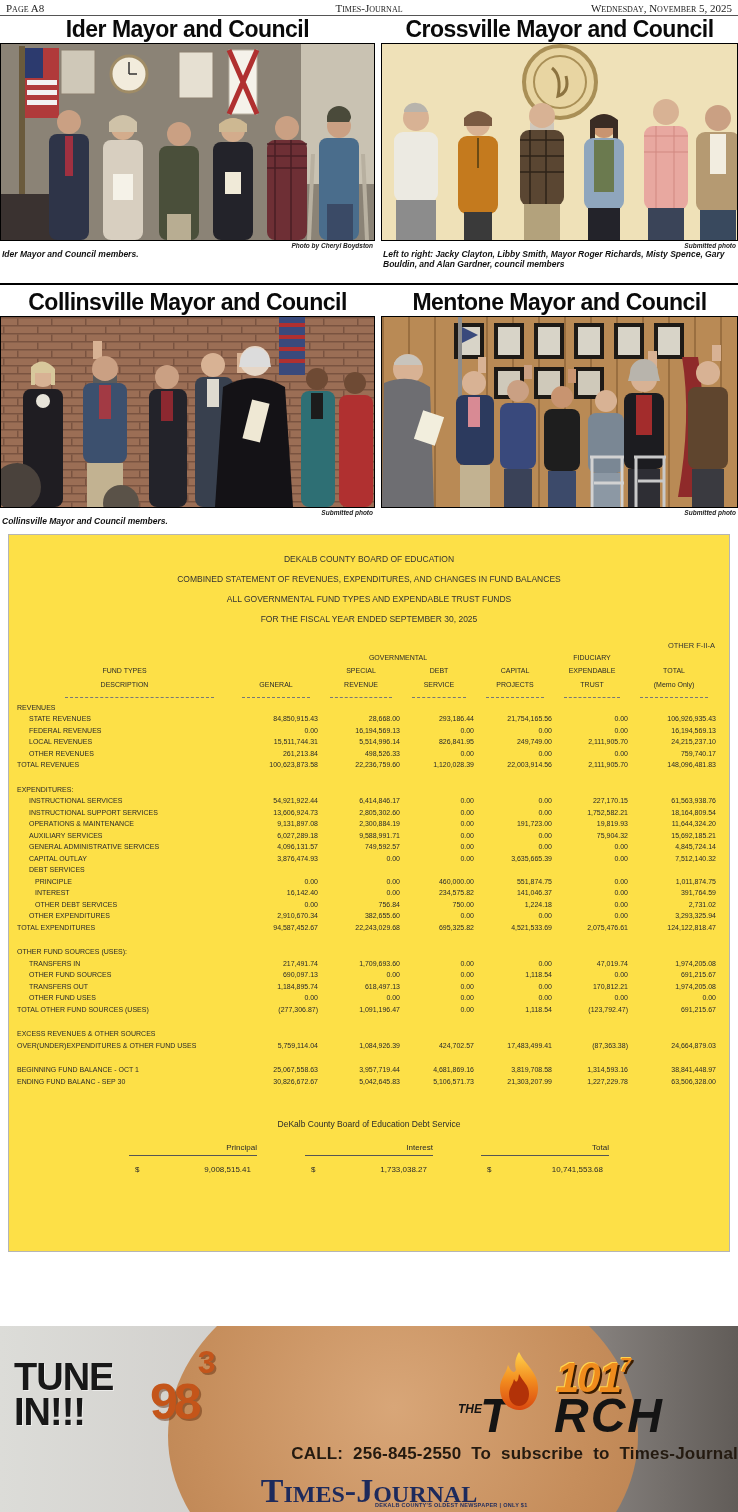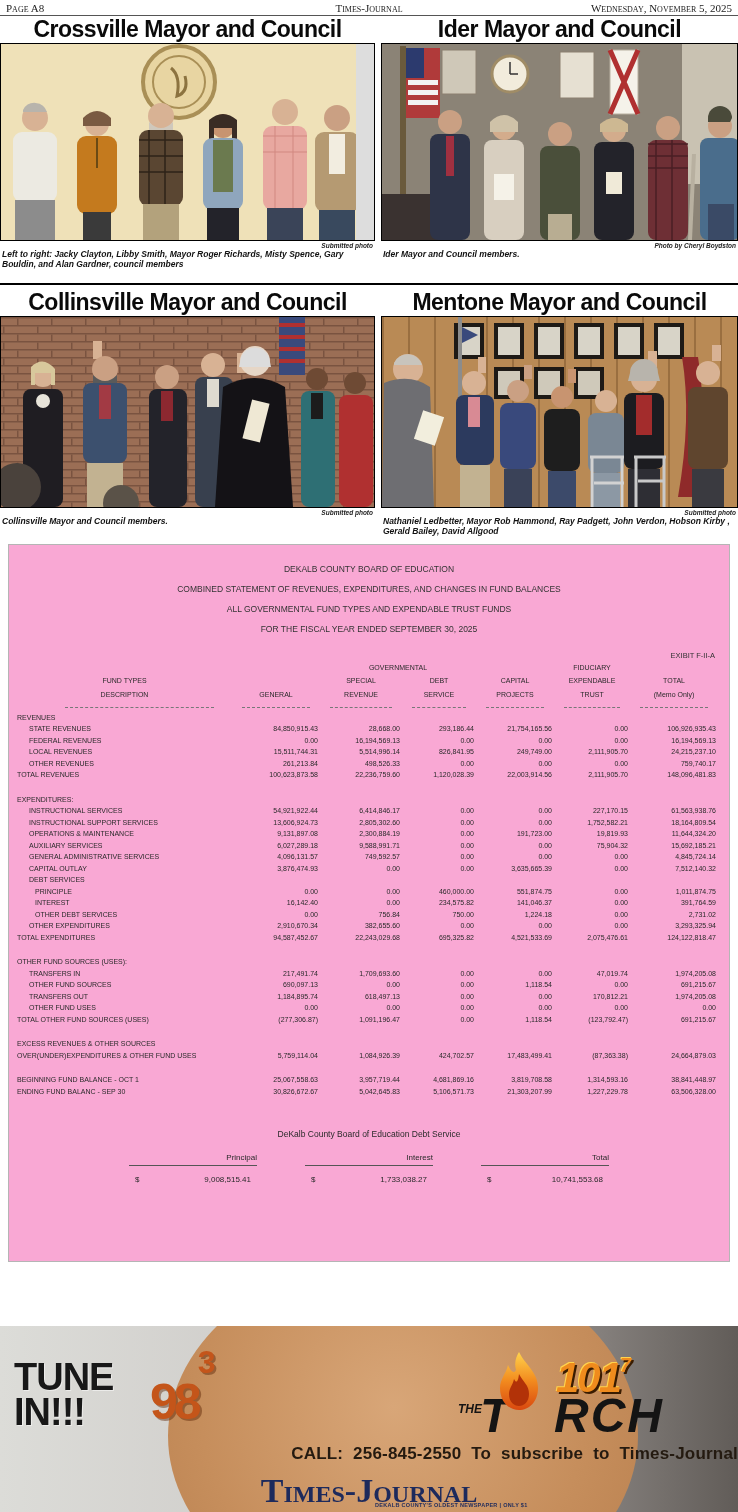--- a/index.html
+++ b/index.html
@@ -20,21 +20,21 @@
   .sec-title { text-align:center; font-size:23px; font-weight:800; letter-spacing:-0.5px;
     color:#0a0a0a; line-height:27px; }
   .photo-frame { border:1px solid #000; overflow:hidden; background:#ddd; }
   .photo-frame svg { display:block; }
   .credit { text-align:right; font-size:6.5px; font-weight:700; font-style:italic; color:#222; padding:1px 2px 0; }
   .caption { font-size:8.5px; font-weight:700; font-style:italic; color:#111; line-height:10px; padding:0 2px; }
 
   .divider { height:2px; background:#000; margin:14px 0 4px; }
 
   
-  .statement { margin:8px 8px 4px; height:718px; border:1px solid #b5b5b5; background:#f9a8d4;
+  .statement { margin:8px 8px 4px; height:718px; border:1px solid #b5b5b5; background:#fde047;
     padding:14px 8px 0; color:#2a2a2a; }
   .st-title { text-align:center; font-size:8.5px; line-height:20px; color:#333; }
   .st-exhibit { text-align:right; font-size:7.5px; padding-right:6px; margin-top:12px; color:#333; }
   .srow { display:grid; grid-template-columns:215px 88px 82px 74px 78px 76px 88px; font-size:7px; line-height:11.5px; }
   .srow .num { text-align:right; padding-right:2px; white-space:nowrap; }
   .srow .cnt { text-align:center; }
   .hgroups { margin-top:2px; }
   .hcols { line-height:14px; }
   .dashrow { height:10px; }
   .dash { border-bottom:1px dashed #777; height:6px; margin:0 10px; }
@@ -89,73 +89,20 @@
 
   <header class="masthead">
     <span>Page A8</span>
     <span class="mid">Times-Journal</span>
     <span>Wednesday, November 5, 2025</span>
   </header>
 
 
   <div class="photo-grid">
     <div>
-      <div class="sec-title">Crossville Mayor and Council</div>
-      <div class="photo-frame">
-        <svg width="355" height="196" viewBox="0 0 355 196">
-          <rect width="355" height="196" fill="#efe1b8"></rect>
-          <circle cx="178" cy="38" r="36" fill="#e8d5a2" stroke="#a98f56" stroke-width="4"></circle>
-          <circle cx="178" cy="38" r="26" fill="none" stroke="#a98f56" stroke-width="2"></circle>
-          <path d="M170 24 q10 8 6 28 q12 -4 8 -20" fill="none" stroke="#8c7340" stroke-width="3"></path>
-          <g>
-              <circle cx="34" cy="74" r="13" fill="#d8b294"></circle>
-              <path d="M22 66 a13 13 0 0 1 24 2 l-24 0z" fill="#b8b4ac"></path>
-              <rect x="12" y="88" width="44" height="70" rx="9" fill="#eceae2"></rect>
-              <rect x="14" y="156" width="40" height="40" fill="#8c8c8c"></rect>
-            </g>
-          <g>
-              <circle cx="96" cy="80" r="12" fill="#d8b294"></circle>
-              <path d="M82 74 q14 -14 28 0 v8 h-28z" fill="#7a5a42"></path>
-              <rect x="76" y="92" width="40" height="78" rx="9" fill="#c47a1e"></rect>
-              <rect x="82" y="168" width="28" height="28" fill="#3a3a3a"></rect>
-              <line x1="96" y1="94" x2="96" y2="124" stroke="#6b4a14" stroke-width="2"></line>
-            </g>
-          <g>
-              <circle cx="160" cy="72" r="13" fill="#d8b294"></circle>
-              <path d="M148 78 q12 12 24 0 v10 h-24z" fill="#cfc8bc"></path>
-              <rect x="138" y="86" width="44" height="76" rx="9" fill="#5a4632"></rect>
-              <path d="M138 96h44 M138 112h44 M138 128h44 M148 86v76 M164 86v76" stroke="#2e2318" stroke-width="1.5"></path>
-              <rect x="142" y="160" width="36" height="36" fill="#b3a27c"></rect>
-            </g>
-          <g>
-              <circle cx="222" cy="82" r="12" fill="#c89470"></circle>
-              <path d="M208 76 q14 -12 28 0 v26 h-5 v-18 h-18 v18 h-5z" fill="#3a2c24"></path>
-              <rect x="202" y="94" width="40" height="72" rx="9" fill="#8fa6bd"></rect>
-              <rect x="212" y="96" width="20" height="52" fill="#6b7a4f"></rect>
-              <rect x="206" y="164" width="32" height="32" fill="#23232a"></rect>
-            </g>
-          <g>
-              <circle cx="284" cy="68" r="13" fill="#d8b294"></circle>
-              <rect x="262" y="82" width="44" height="84" rx="9" fill="#e8a8a0"></rect>
-              <path d="M262 92h44 M262 108h44 M274 82v84 M292 82v84" stroke="#d18880" stroke-width="1"></path>
-              <rect x="266" y="164" width="36" height="32" fill="#3a4458"></rect>
-            </g>
-          <g>
-              <circle cx="336" cy="74" r="13" fill="#caa083"></circle>
-              <rect x="314" y="88" width="44" height="80" rx="9" fill="#b59a72"></rect>
-              <rect x="328" y="90" width="16" height="40" fill="#f2ede0"></rect>
-              <rect x="318" y="166" width="36" height="30" fill="#39495e"></rect>
-            </g>
-        </svg>
-      </div>
-      <div class="credit">Submitted photo</div>
-      <div class="caption">Left to right: Jacky Clayton, Libby Smith, Mayor Roger Richards, Misty Spence, Gary Bouldin, and Alan Gardner, council members</div>
-    </div>
-
-    <div>
       <div class="sec-title">Ider Mayor and Council</div>
       <div class="photo-frame">
         <svg width="373" height="196" viewBox="0 0 373 196">
           <rect width="373" height="196" fill="#8b8376"></rect>
           <rect x="300" y="0" width="73" height="140" fill="#c9c2b2"></rect>
           <rect x="60" y="6" width="34" height="44" fill="#cfc8b8" stroke="#8c8070"></rect>
           <rect x="178" y="8" width="34" height="46" fill="#e6e0d2" stroke="#8c8070"></rect>
           <circle cx="128" cy="30" r="18" fill="#f2ecdc" stroke="#a08c66" stroke-width="3"></circle>
           <line x1="128" y1="30" x2="128" y2="18" stroke="#333" stroke-width="1.5"></line>
           <line x1="128" y1="30" x2="136" y2="30" stroke="#333" stroke-width="1.5"></line>
@@ -200,20 +147,73 @@
               <path d="M326 74 a12 12 0 0 1 24 0 l-2 4 h-22z" fill="#4a4a3a"></path>
               <rect x="318" y="94" width="40" height="102" rx="8" fill="#4a6d8c"></rect>
               <rect x="326" y="160" width="26" height="36" fill="#3a4a66"></rect>
               <line x1="312" y1="110" x2="308" y2="196" stroke="#b8b0a0" stroke-width="4"></line>
               <line x1="362" y1="110" x2="366" y2="196" stroke="#b8b0a0" stroke-width="4"></line>
             </g>
         </svg>
       </div>
       <div class="credit">Photo by Cheryl Boydston</div>
       <div class="caption">Ider Mayor and Council members.</div>
+    </div>
+
+    <div>
+      <div class="sec-title">Crossville Mayor and Council</div>
+      <div class="photo-frame">
+        <svg width="355" height="196" viewBox="0 0 355 196">
+          <rect width="355" height="196" fill="#efe1b8"></rect>
+          <circle cx="178" cy="38" r="36" fill="#e8d5a2" stroke="#a98f56" stroke-width="4"></circle>
+          <circle cx="178" cy="38" r="26" fill="none" stroke="#a98f56" stroke-width="2"></circle>
+          <path d="M170 24 q10 8 6 28 q12 -4 8 -20" fill="none" stroke="#8c7340" stroke-width="3"></path>
+          <g>
+              <circle cx="34" cy="74" r="13" fill="#d8b294"></circle>
+              <path d="M22 66 a13 13 0 0 1 24 2 l-24 0z" fill="#b8b4ac"></path>
+              <rect x="12" y="88" width="44" height="70" rx="9" fill="#eceae2"></rect>
+              <rect x="14" y="156" width="40" height="40" fill="#8c8c8c"></rect>
+            </g>
+          <g>
+              <circle cx="96" cy="80" r="12" fill="#d8b294"></circle>
+              <path d="M82 74 q14 -14 28 0 v8 h-28z" fill="#7a5a42"></path>
+              <rect x="76" y="92" width="40" height="78" rx="9" fill="#c47a1e"></rect>
+              <rect x="82" y="168" width="28" height="28" fill="#3a3a3a"></rect>
+              <line x1="96" y1="94" x2="96" y2="124" stroke="#6b4a14" stroke-width="2"></line>
+            </g>
+          <g>
+              <circle cx="160" cy="72" r="13" fill="#d8b294"></circle>
+              <path d="M148 78 q12 12 24 0 v10 h-24z" fill="#cfc8bc"></path>
+              <rect x="138" y="86" width="44" height="76" rx="9" fill="#5a4632"></rect>
+              <path d="M138 96h44 M138 112h44 M138 128h44 M148 86v76 M164 86v76" stroke="#2e2318" stroke-width="1.5"></path>
+              <rect x="142" y="160" width="36" height="36" fill="#b3a27c"></rect>
+            </g>
+          <g>
+              <circle cx="222" cy="82" r="12" fill="#c89470"></circle>
+              <path d="M208 76 q14 -12 28 0 v26 h-5 v-18 h-18 v18 h-5z" fill="#3a2c24"></path>
+              <rect x="202" y="94" width="40" height="72" rx="9" fill="#8fa6bd"></rect>
+              <rect x="212" y="96" width="20" height="52" fill="#6b7a4f"></rect>
+              <rect x="206" y="164" width="32" height="32" fill="#23232a"></rect>
+            </g>
+          <g>
+              <circle cx="284" cy="68" r="13" fill="#d8b294"></circle>
+              <rect x="262" y="82" width="44" height="84" rx="9" fill="#e8a8a0"></rect>
+              <path d="M262 92h44 M262 108h44 M274 82v84 M292 82v84" stroke="#d18880" stroke-width="1"></path>
+              <rect x="266" y="164" width="36" height="32" fill="#3a4458"></rect>
+            </g>
+          <g>
+              <circle cx="336" cy="74" r="13" fill="#caa083"></circle>
+              <rect x="314" y="88" width="44" height="80" rx="9" fill="#b59a72"></rect>
+              <rect x="328" y="90" width="16" height="40" fill="#f2ede0"></rect>
+              <rect x="318" y="166" width="36" height="30" fill="#39495e"></rect>
+            </g>
+        </svg>
+      </div>
+      <div class="credit">Submitted photo</div>
+      <div class="caption">Left to right: Jacky Clayton, Libby Smith, Mayor Roger Richards, Misty Spence, Gary Bouldin, and Alan Gardner, council members</div>
     </div>
   </div>
 
   <div class="divider"></div>
 
   <div class="photo-grid">
     <div>
       <div class="sec-title">Collinsville Mayor and Council</div>
       <div class="photo-frame">
         <svg width="373" height="190" viewBox="0 0 373 190">
@@ -353,31 +353,30 @@
             </g>
           <g>
               <rect x="330" y="28" width="9" height="16" fill="#d8b294"></rect>
               <circle cx="326" cy="56" r="12" fill="#d8b294"></circle>
               <rect x="306" y="70" width="40" height="82" rx="8" fill="#5f452e"></rect>
               <rect x="310" y="152" width="32" height="38" fill="#3a3a40"></rect>
             </g>
         </svg>
       </div>
       <div class="credit">Submitted photo</div>
-      <div class="caption">Nathaniel Ledbetter, Mayor Rob Hammond, Ray Padgett, John Verdon, Hobson Kirby , Gerald Bailey, David Allgood</div>
     </div>
   </div>
 
   <div class="statement">
     <div class="st-title">DEKALB COUNTY BOARD OF EDUCATION</div>
     <div class="st-title">COMBINED STATEMENT OF REVENUES, EXPENDITURES, AND CHANGES IN FUND BALANCES</div>
     <div class="st-title">ALL GOVERNMENTAL FUND TYPES AND EXPENDABLE TRUST FUNDS</div>
     <div class="st-title">FOR THE FISCAL YEAR ENDED SEPTEMBER 30, 2025</div>
 
-    <div class="st-exhibit">EXIBIT F-II-A</div>
+    <div class="st-exhibit">OTHER F-II-A</div>
 
     <div class="srow hgroups">
       <div></div>
         <div></div>
       <div class="cnt" style="grid-column:3/5">GOVERNMENTAL</div>
       <div></div>
       <div class="cnt">FIDUCIARY</div>
       <div></div>
     </div>
     <div class="srow hcols">

